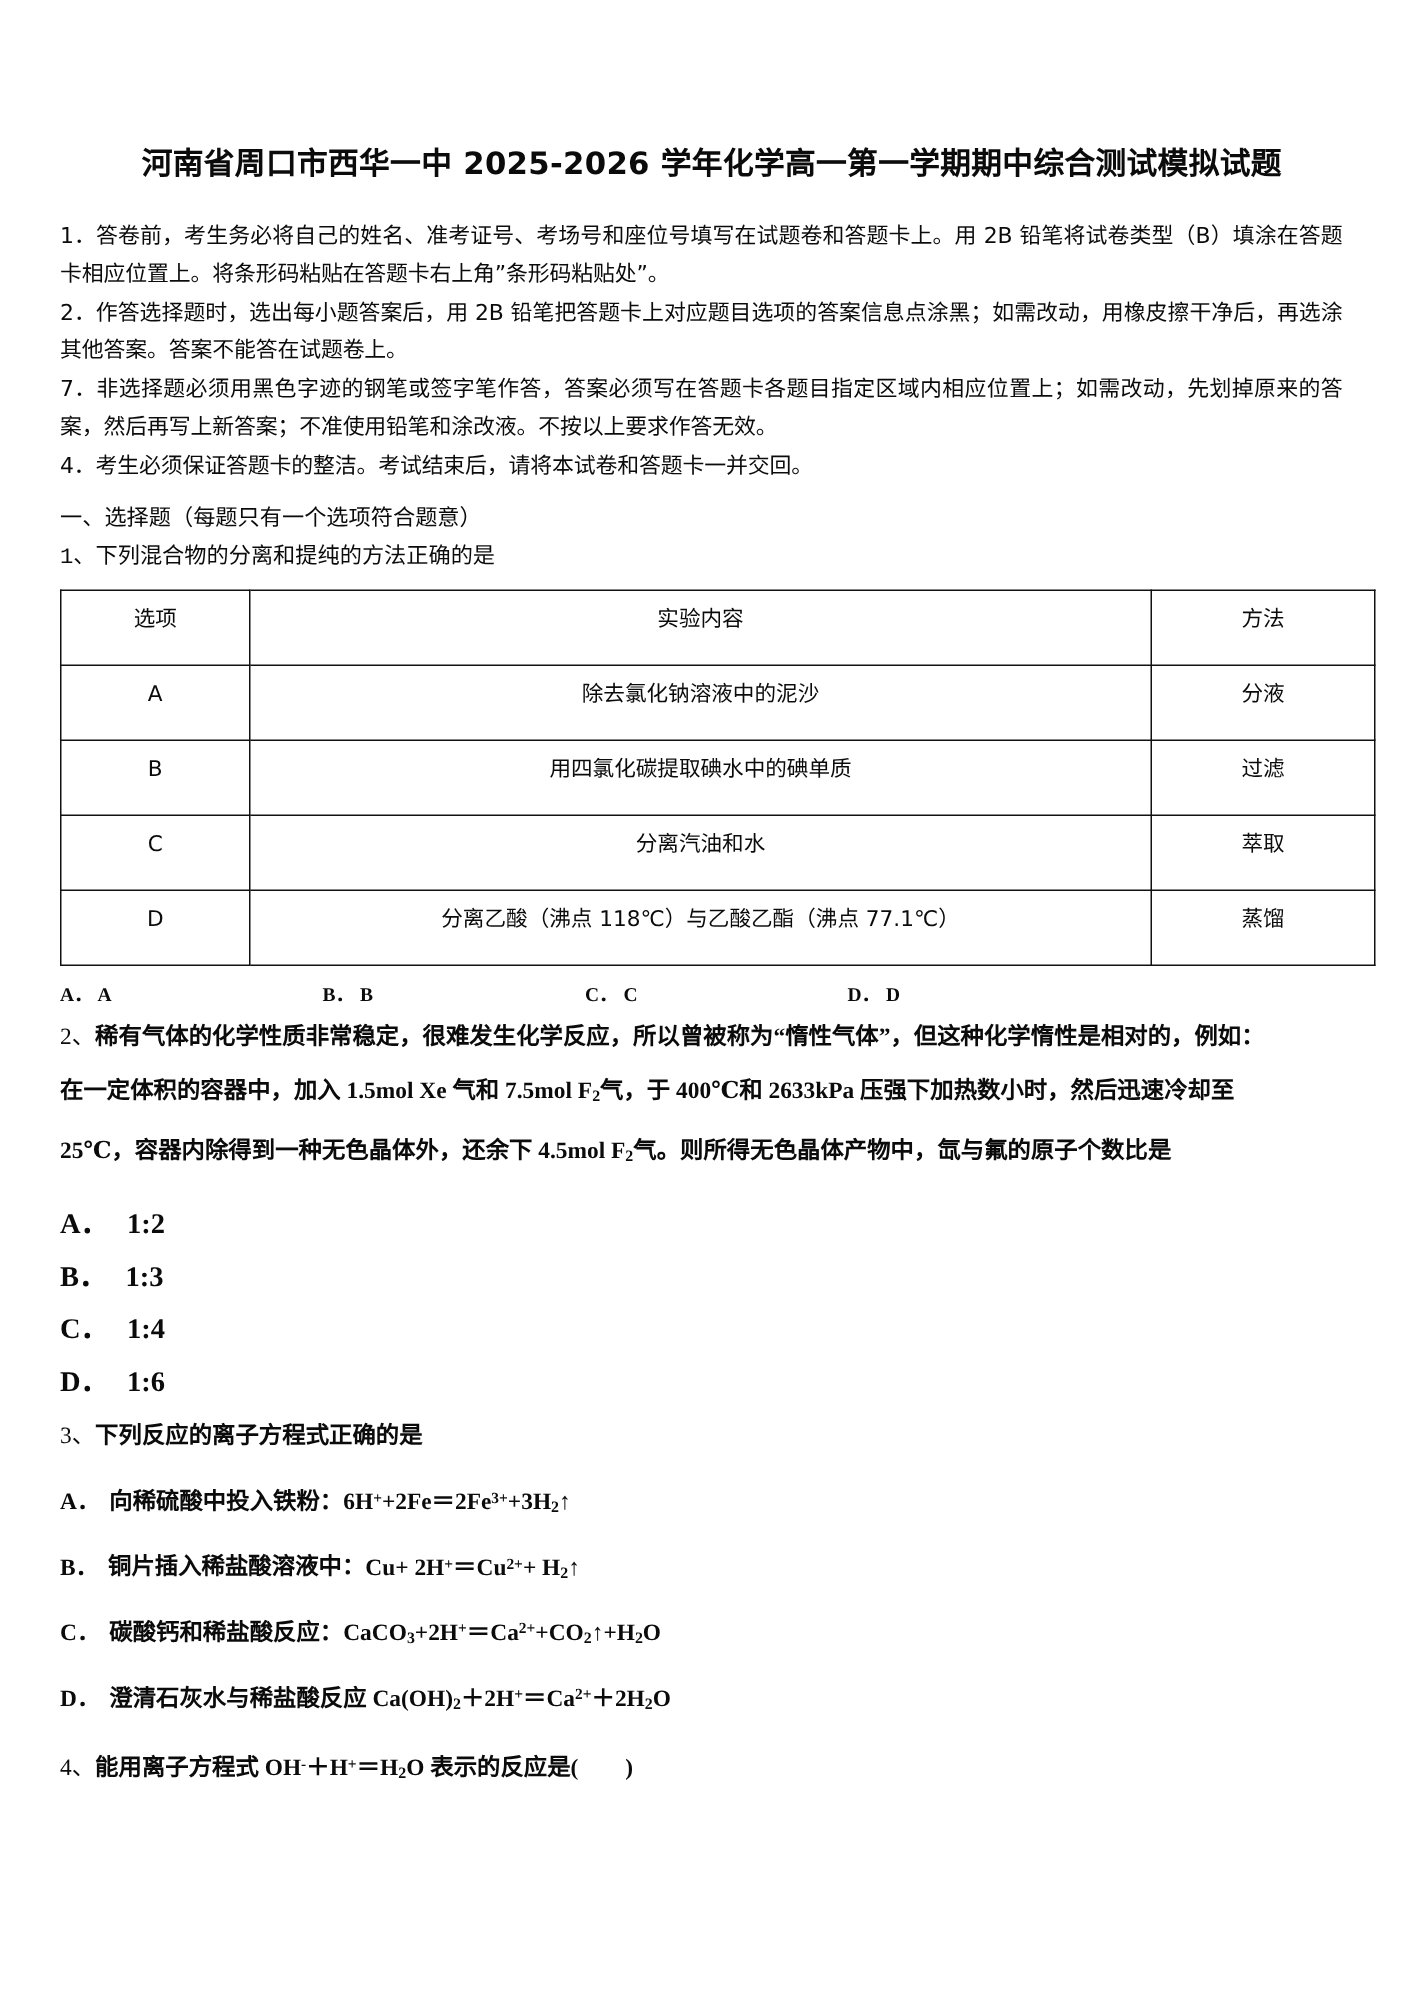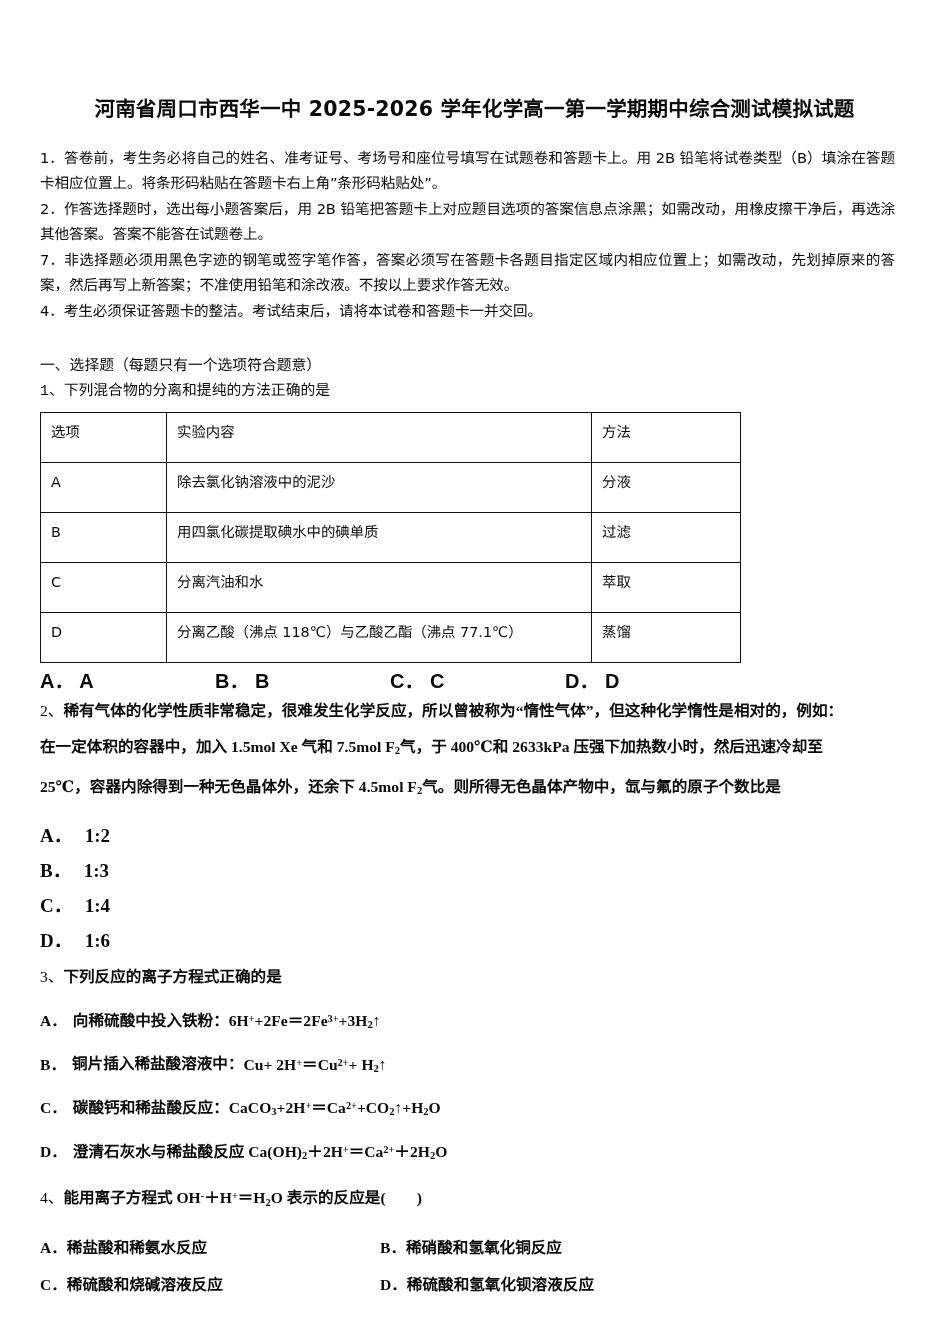--- a/index.html
+++ b/index.html
@@ -49,21 +49,21 @@
     text-align: justify;
     text-justify: inter-ideograph;
   }
   .notice .head { margin-bottom: 1px; }
 
   
   .sec-head {
     font-family: "DejaVu Sans", "Liberation Sans", sans-serif;
     font-size: 14.8px;
     font-weight: normal;
-    margin: 30px 0 4px 0;
+    margin: 11px 0 4px 0;
     line-height: 23px;
   }
   .q-stem {
     font-family: Liberation Mono, monospace;
     font-size: 14.8px;
     line-height: 23px;
     margin: 0 0 9px 0;
   }
   .q-stem-serif {
     font-family: "Liberation Serif", "DejaVu Serif", serif;
@@ -74,40 +74,41 @@
     text-align: justify;
     text-justify: inter-ideograph;
   }
   .q-stem-serif .qnum {
     font-weight: normal;
   }
 
   
   table.qtable {
     border-collapse: collapse;
-    width: 701px;
+    width: 877px;
     margin: 0 0 0 0;
     table-layout: fixed;
+    text-align: center;
   }
   table.qtable td {
     border: 1.3px solid #111111;
     font-family: "DejaVu Sans", "Liberation Sans", sans-serif;
     font-size: 14.4px;
     padding: 9px 10px 20px 10px;
     vertical-align: top;
     line-height: 20px;
   }
   table.qtable tr > td:nth-child(1) { width: 105px; }
   table.qtable tr > td:nth-child(3) { width: 128px; }
 
   
   .opt-row {
-    font-family: Liberation Sans, sans-serif;
-    font-weight: bold;
-    font-size: 20px;
+    font-family: Liberation Serif, serif;
+    font-weight: bold;
+    font-size: 13px;
     line-height: 23px;
     display: flex;
     margin: 7px 0 0 0;
   }
   .opt-row .cell {
     width: 175px;
     flex: 0 0 175px;
     white-space: nowrap;
   }
   .opt-stack {
@@ -221,24 +222,14 @@
 
   <div class="eq-list">
     <p class="opt"><span class="lbl">A．</span><span>向稀硫酸中投入铁粉：</span><span class="nowrap">6H<sup>+</sup>+2Fe＝2Fe<sup>3+</sup>+3H<sub>2</sub>↑</span></p>
     <p class="opt"><span class="lbl">B．</span><span>铜片插入稀盐酸溶液中：</span><span class="nowrap">Cu+ 2H<sup>+</sup>＝Cu<sup>2+</sup>+ H<sub>2</sub>↑</span></p>
     <p class="opt"><span class="lbl">C．</span><span>碳酸钙和稀盐酸反应：</span><span class="nowrap">CaCO<sub>3</sub>+2H<sup>+</sup>＝Ca<sup>2+</sup>+CO<sub>2</sub>↑+H<sub>2</sub>O</span></p>
     <p class="opt"><span class="lbl">D．</span><span>澄清石灰水与稀盐酸反应 </span><span class="nowrap">Ca(OH)<sub>2</sub>＋2H<sup>+</sup>＝Ca<sup>2+</sup>＋2H<sub>2</sub>O</span></p>
   </div>
 
   <p class="q-stem-serif" style="line-height:44px"><span class="qnum">4、</span><span>能用离子方程式 OH</span><sup>-</sup><span>＋H</span><sup>+</sup><span>＝H</span><sub>2</sub><span>O 表示的反应是(　　)</span></p>
 
-  <div class="two-col">
-    <div class="line">
-      <span class="c1"><span>A．</span><span>稀盐酸和稀氨水反应</span></span>
-      <span class="c2"><span>B．</span><span>稀硝酸和氢氧化铜反应</span></span>
-    </div>
-    <div class="line">
-      <span class="c1"><span>C．</span><span>稀硫酸和烧碱溶液反应</span></span>
-      <span class="c2"><span>D．</span><span>稀硫酸和氢氧化钡溶液反应</span></span>
-    </div>
-  </div>
 
 </div>
 
 </body></html>

